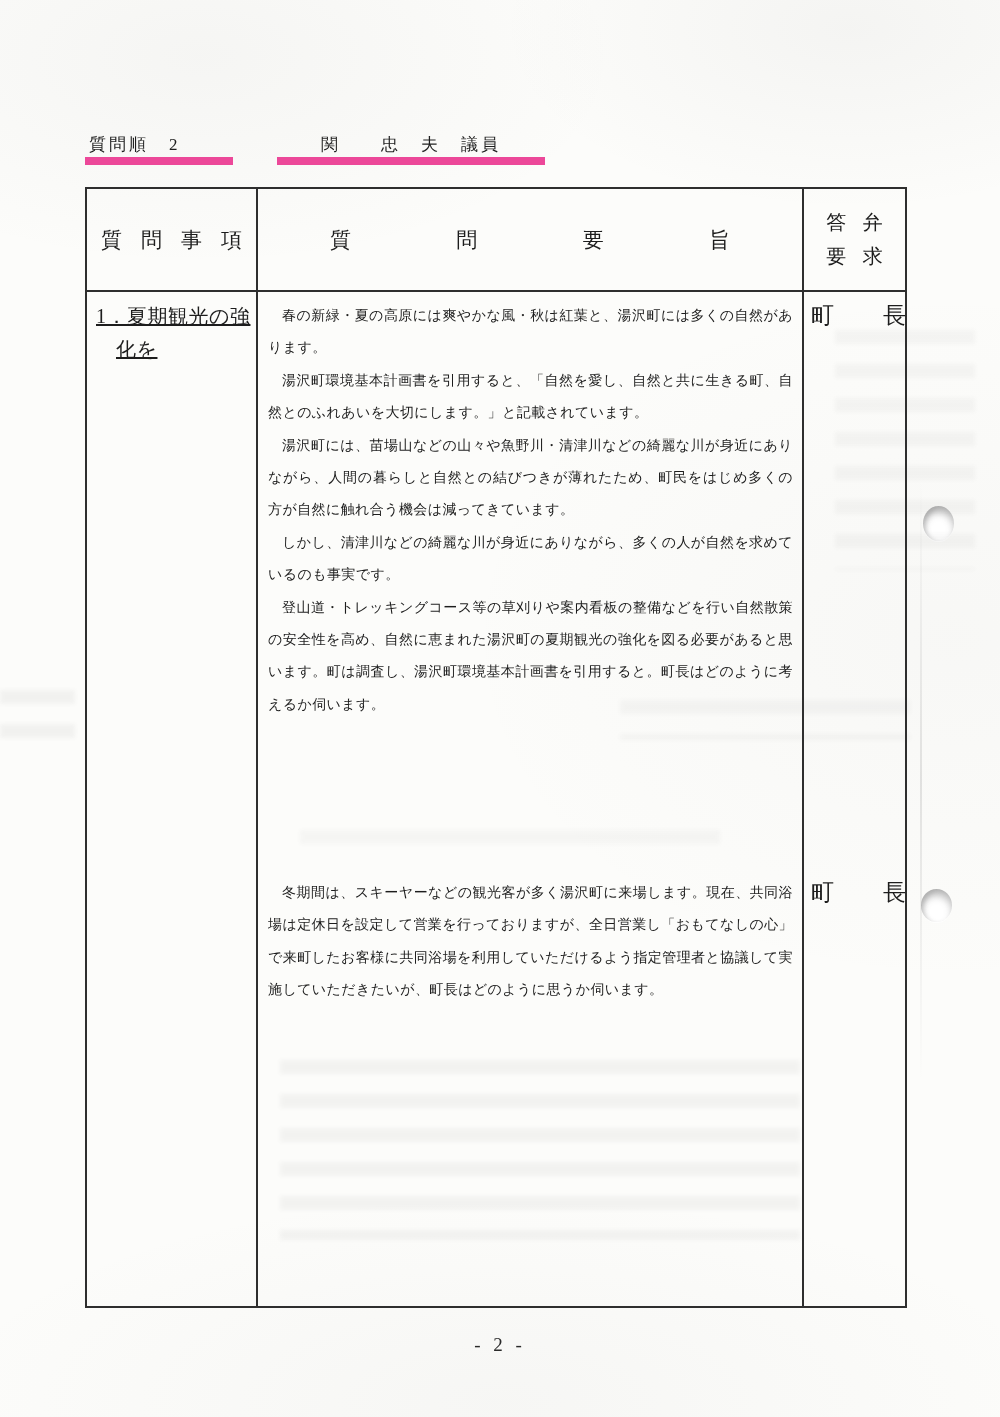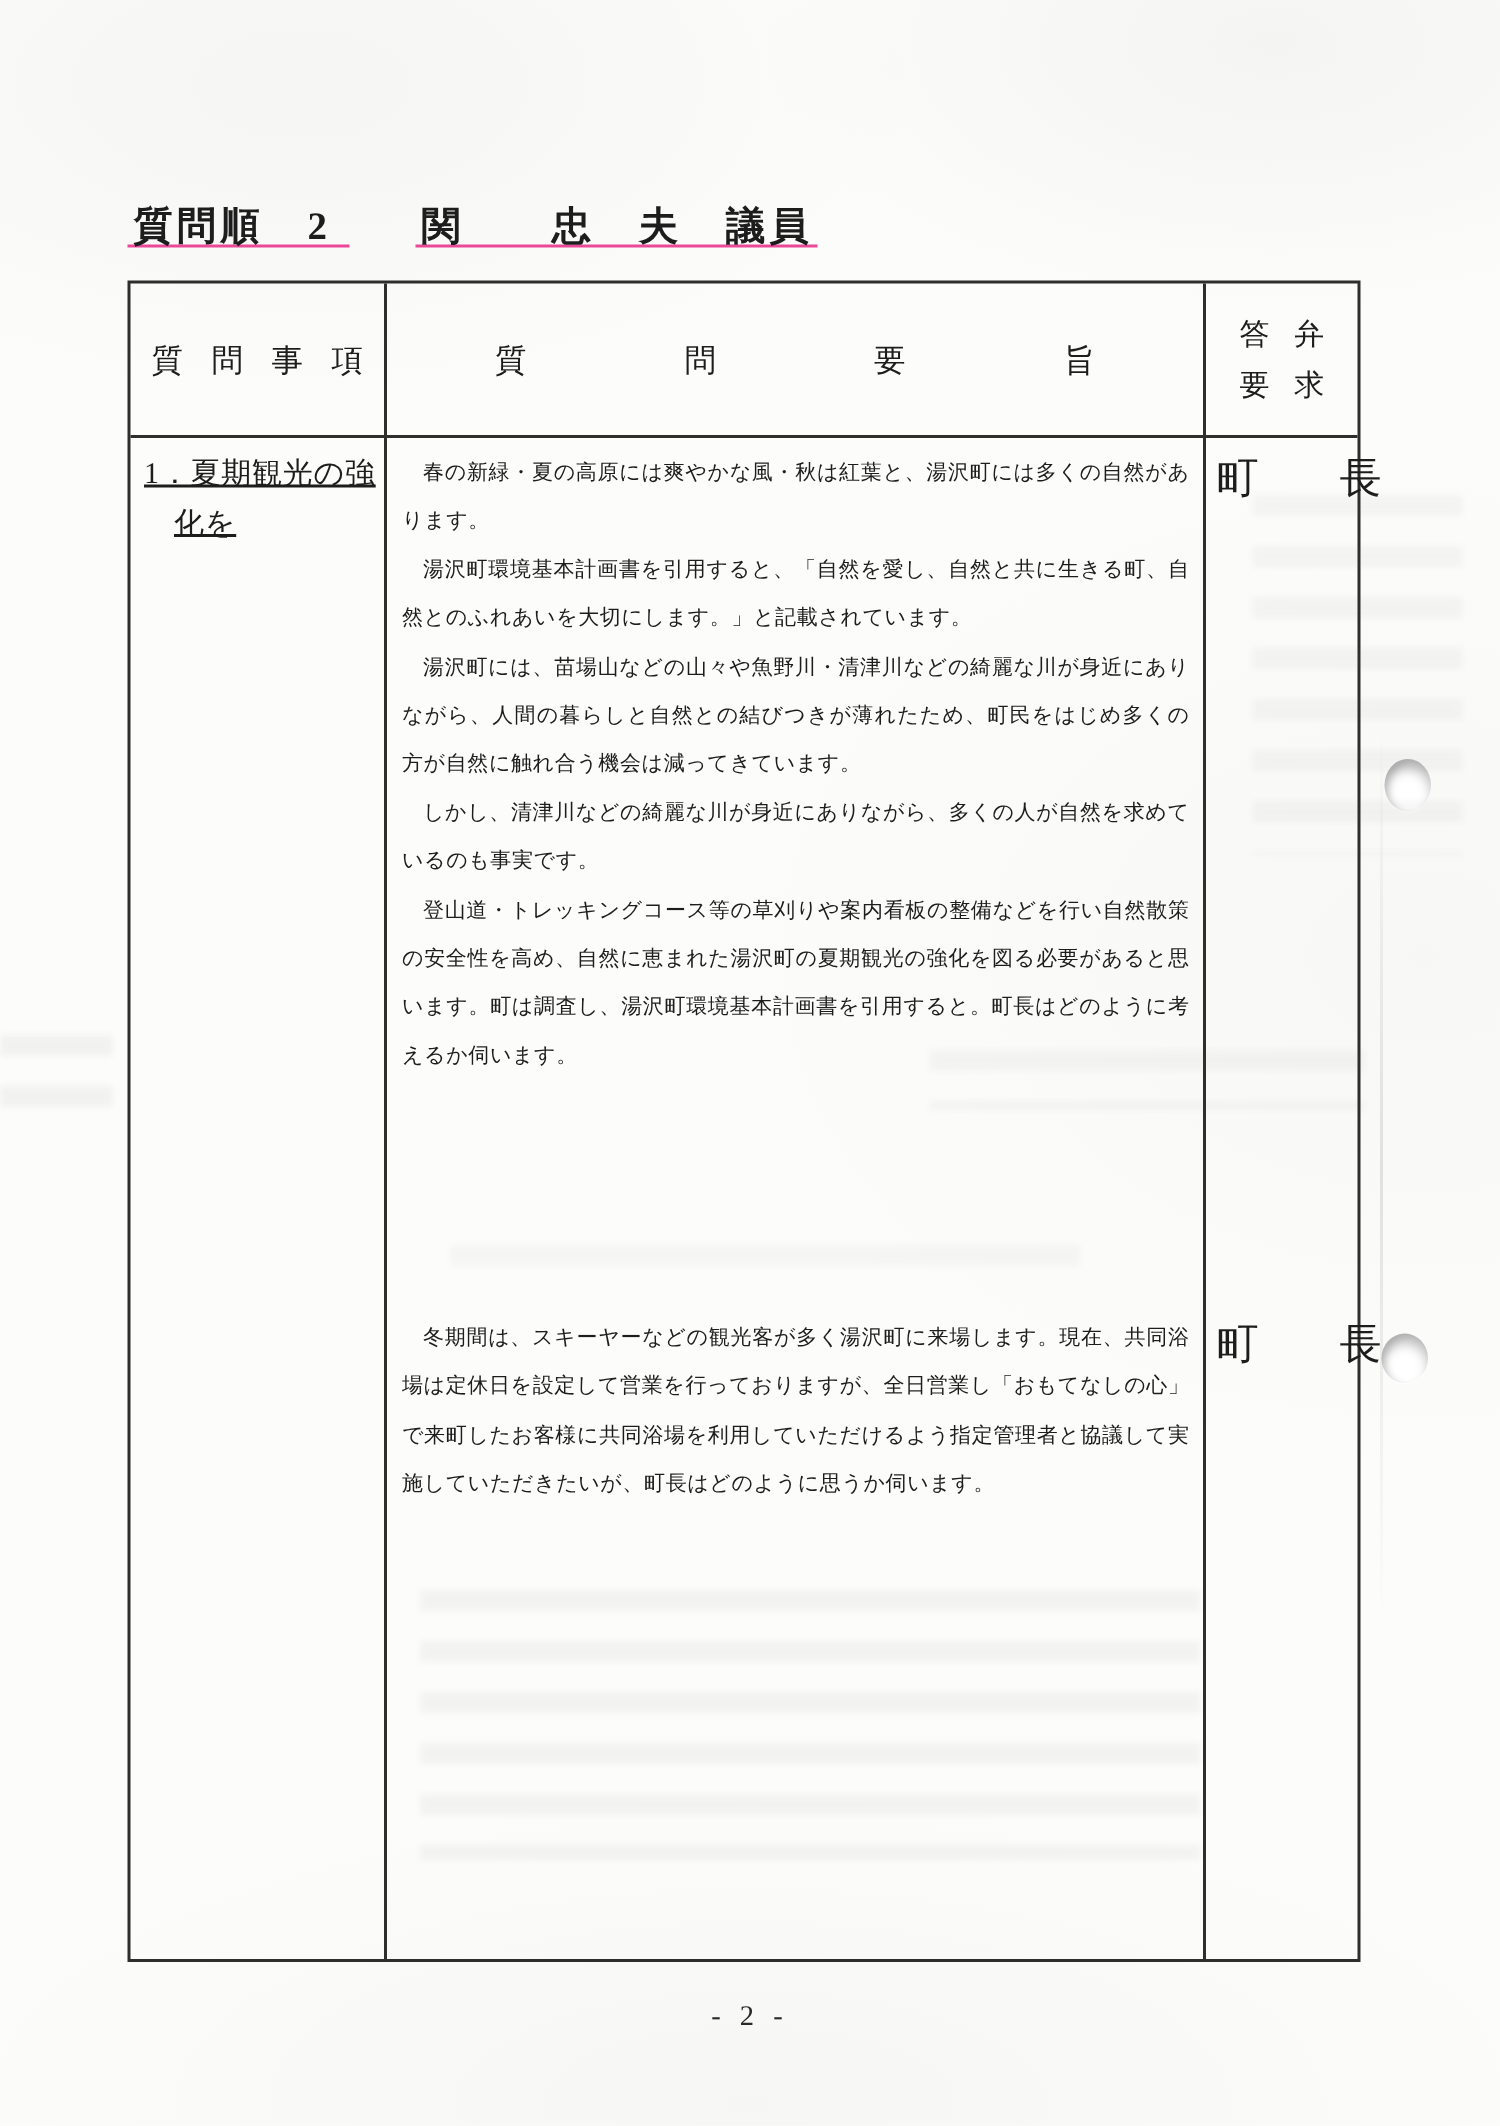--- a/index.html
+++ b/index.html
@@ -9,22 +9,22 @@
     background-image:
       radial-gradient(ellipse 600px 300px at 20% 4%, rgba(120,120,120,0.05), transparent 70%),
       radial-gradient(ellipse 500px 260px at 85% 2%, rgba(120,120,120,0.06), transparent 70%),
       radial-gradient(ellipse 700px 500px at 95% 45%, rgba(140,140,140,0.04), transparent 70%),
       radial-gradient(ellipse 800px 300px at 50% 99%, rgba(140,140,140,0.05), transparent 70%);
     font-family:"Liberation Serif","DejaVu Serif",serif;
     color:#1d1d1d;
   }
   .hdr-underlined{
     position:absolute;top:131px;height:34px;
-    border-bottom:2px solid #ec4899;
-    font-size:26px;font-weight:700;letter-spacing:3px;
+    border-bottom:8px solid #ec4899;
+    font-size:17px;font-weight:400;letter-spacing:3px;
     white-space:nowrap;box-sizing:border-box;padding:2px 4px 0 4px;
   }
   #q-order{left:85px;width:148px;}
   #councilor{left:277px;width:268px;text-align:center;}
 
   .sheet-table{
     position:absolute;left:85px;top:187px;width:822px;height:1121px;
     border:2px solid #2e2e2e;box-sizing:border-box;
     display:flex;flex-direction:column;background:transparent;
   }
@@ -51,21 +51,21 @@
     padding-left:1em;text-indent:-1em;text-decoration:underline;
   }
   .q-text{
     position:absolute;left:10px;right:9px;
     font-size:14px;line-height:32.4px;letter-spacing:0.4px;
     text-align:justify;
   }
   .q-text p{margin:0;text-indent:1em;}
   .q-respondent{
     position:absolute;left:7px;
-    font-size:28px;letter-spacing:13px;white-space:nowrap;
+    font-size:23px;letter-spacing:13px;white-space:nowrap;
   }
   .top-1{top:8px;} .top-2{top:585px;}
   .page-number{
     position:absolute;top:1334px;left:0;width:100%;
     text-align:center;font-size:19px;letter-spacing:4px;color:#2a2a2a;
   }
   .punch-hole{
     position:absolute;width:31px;border-radius:50%;background:#ffffff;
     box-shadow:inset 0 7px 7px rgba(90,90,90,0.35), inset 3px 2px 4px rgba(120,120,120,0.25), 0 1px 1px rgba(255,255,255,0.8);
   }

